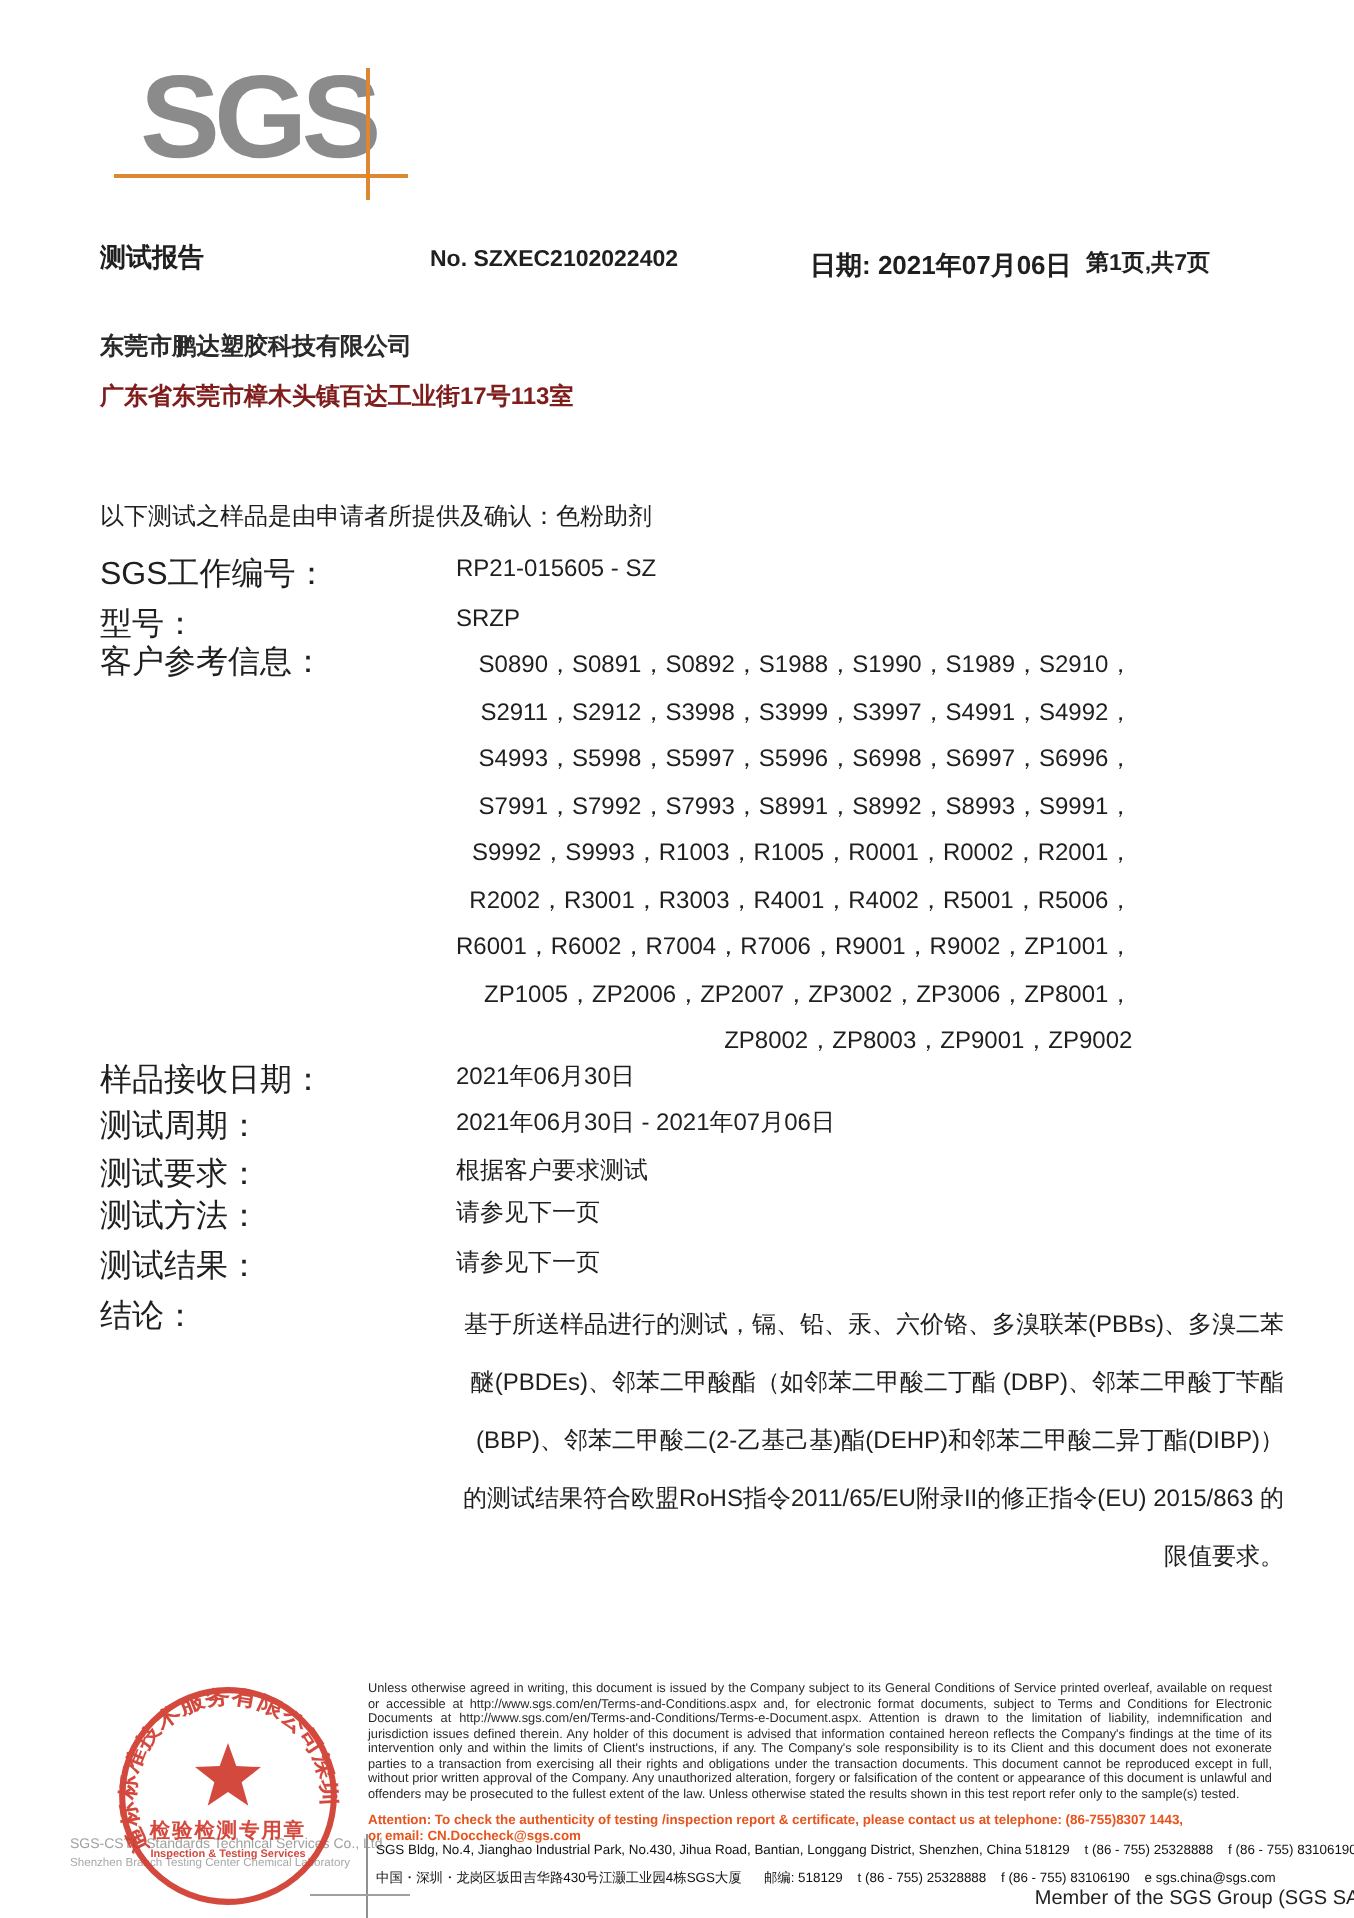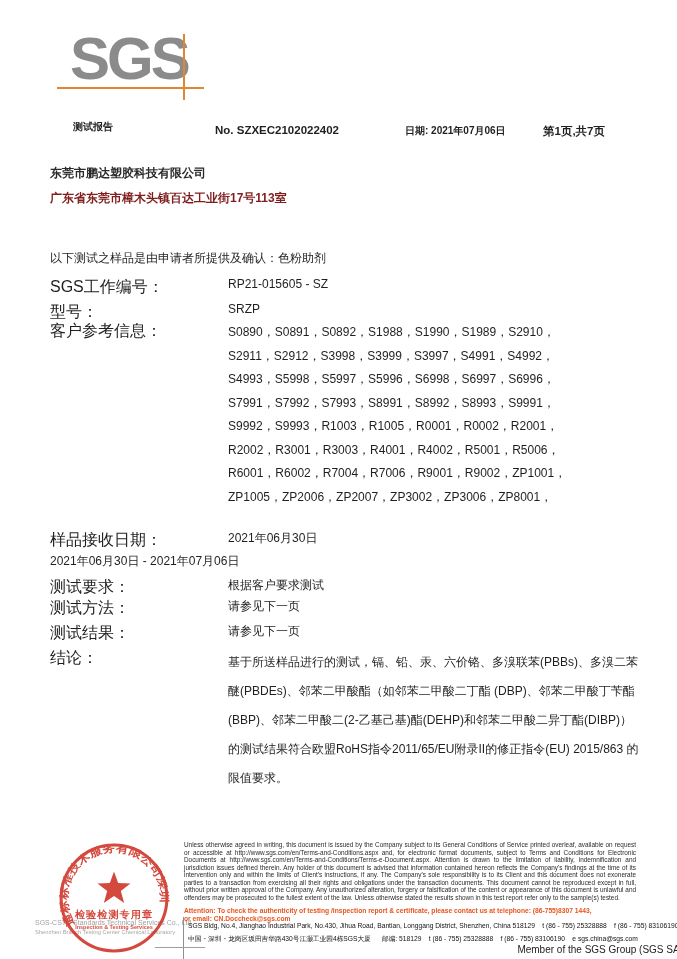--- a/index.html
+++ b/index.html
@@ -8,32 +8,32 @@
     font-family:"Liberation Sans","DejaVu Sans",sans-serif;color:#1f1f1f;overflow:hidden;padding-left:44px;
   }
   
   .logo-text{
     position:absolute;left:70px;top:30px;font-size:60px;line-height:58px;
     font-weight:700;letter-spacing:-3px;color:#8b8b8b;transform:scaleY(0.98);
   }
   .logo-hline{position:absolute;left:57px;top:87px;width:147px;height:2px;background:#dd8733;}
   .logo-vline{position:absolute;left:183px;top:34px;width:2px;height:66px;background:#dd8733;}
   
-  .doc-title{position:absolute;left:50px;top:120px;font-size:10px;font-weight:700;margin-left:23px;}
+  .doc-title{position:absolute;left:50px;top:120px;font-size:13px;font-weight:700;}
   .report-no{position:absolute;left:215px;top:124px;font-size:11.5px;font-weight:700;}
-  .report-date{position:absolute;left:405px;top:124px;font-size:10px;font-weight:700;}
+  .report-date{position:absolute;left:405px;top:124px;font-size:13px;font-weight:700;}
   .report-page{position:absolute;left:543px;top:124px;font-size:11.5px;font-weight:700;}
   
   .company{position:absolute;left:50px;top:165px;font-size:12px;font-weight:700;color:#2a2a2a;}
   .company-addr{position:absolute;left:50px;top:190px;font-size:12px;font-weight:700;color:#7f1d1d;}
   
   .intro{position:absolute;left:50px;top:250px;font-size:12px;}
   .row{position:absolute;left:50px;display:flex;align-items:flex-start;width:592px;}
   .lbl{flex:none;width:178px;font-size:16px;}
-  .val{flex:none;font-size:12px;white-space:nowrap;}
+  .val{flex:none;font-size:12px;white-space:nowrap;text-align:right;}
   .val.wrap{white-space:normal;width:414px;line-height:29px;}
   .ref-lines div{line-height:23.5px;font-size:12px;white-space:nowrap;}
   
   .fineprint{
     position:absolute;left:184px;top:841px;width:452px;
     font-size:6.4px;line-height:7.5px;text-align:justify;color:#2a2a2a;
   }
   .attention{position:absolute;left:184px;top:907px;font-size:6.7px;line-height:8px;font-weight:700;color:#e8541d;}
   .addr1{position:absolute;left:188px;top:922px;font-size:6.7px;color:#111;white-space:pre;}
   .addr2{position:absolute;left:188px;top:935px;font-size:6.7px;color:#111;white-space:pre;}
@@ -78,29 +78,31 @@
     <span class="lbl">客户参考信息：</span>
     <span class="val ref-lines">
       <div>S0890，S0891，S0892，S1988，S1990，S1989，S2910，</div>
       <div>S2911，S2912，S3998，S3999，S3997，S4991，S4992，</div>
       <div>S4993，S5998，S5997，S5996，S6998，S6997，S6996，</div>
       <div>S7991，S7992，S7993，S8991，S8992，S8993，S9991，</div>
       <div>S9992，S9993，R1003，R1005，R0001，R0002，R2001，</div>
       <div>R2002，R3001，R3003，R4001，R4002，R5001，R5006，</div>
       <div>R6001，R6002，R7004，R7006，R9001，R9002，ZP1001，</div>
       <div>ZP1005，ZP2006，ZP2007，ZP3002，ZP3006，ZP8001，</div>
+      <div>ZP8002，ZP8003，ZP9001，ZP9002</div>
     </span>
   </div>
 
   <div class="row" style="top:530px">
     <span class="lbl">样品接收日期：</span>
     <span class="val">2021年06月30日</span>
   </div>
 
   <div class="row" style="top:553px">
+    <span class="lbl">测试周期：</span>
     <span class="val">2021年06月30日 - 2021年07月06日</span>
   </div>
 
   <div class="row" style="top:577px">
     <span class="lbl">测试要求：</span>
     <span class="val">根据客户要求测试</span>
   </div>
 
   <div class="row" style="top:598px">
     <span class="lbl">测试方法：</span>

